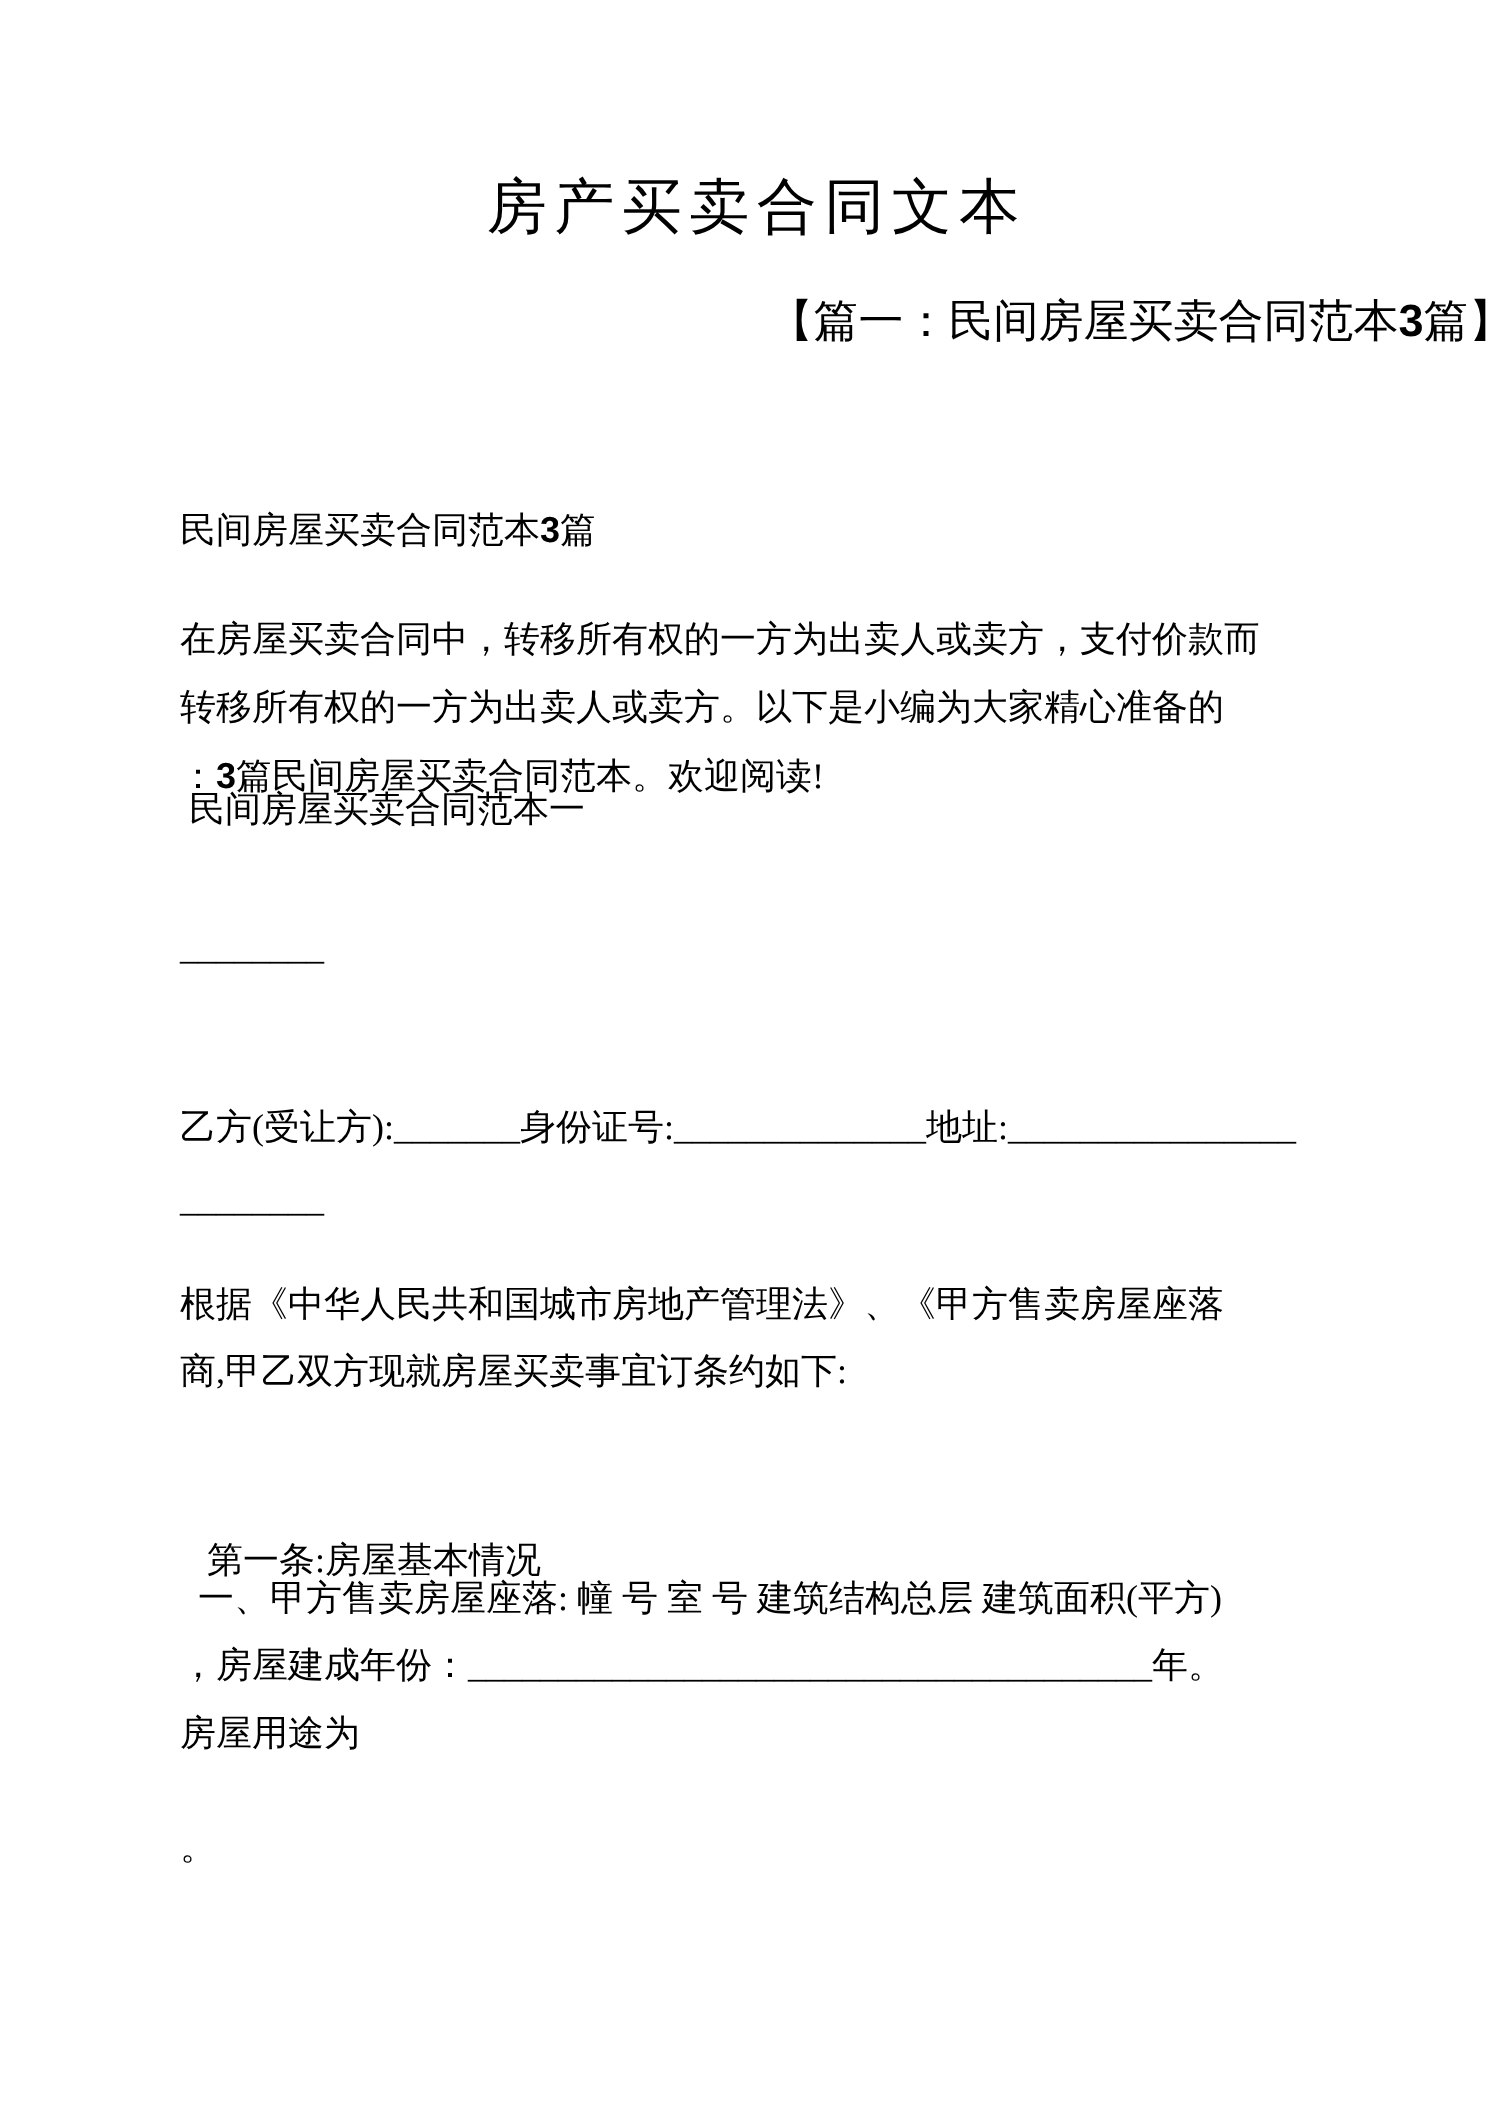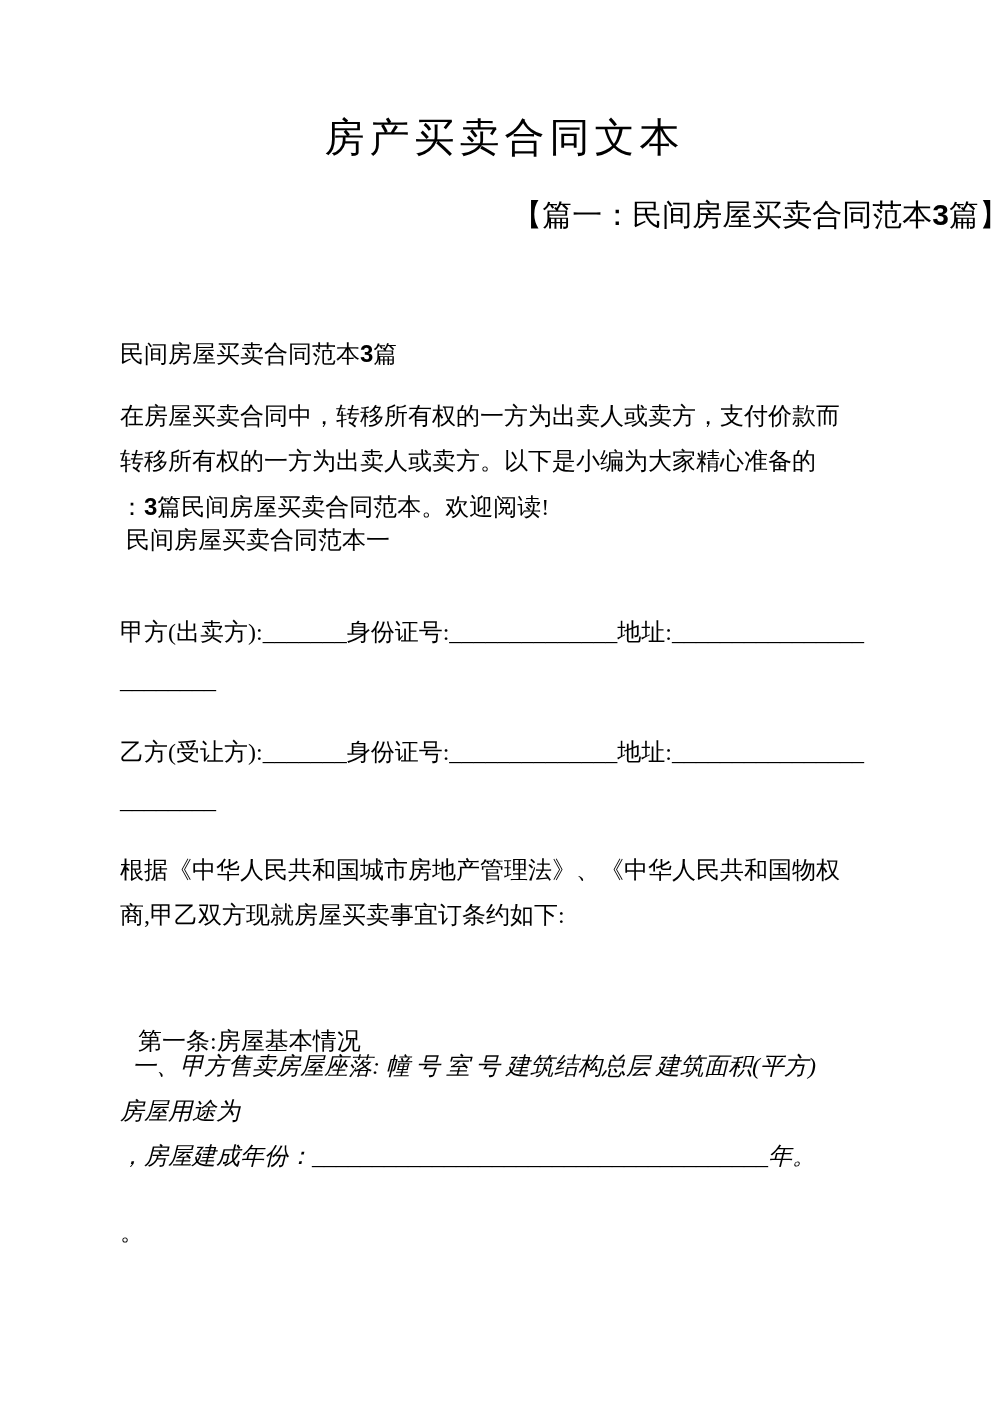--- a/index.html
+++ b/index.html
@@ -20,27 +20,27 @@
     font-size: 40px; line-height: 52px;
     letter-spacing: 5px;
   }
   .subtitle {
     top: 194px; left: 0; width: 100%;
     text-align: right;
     font-size: 30px; line-height: 42px;
   }
   .block { left: 120px; width: 772px; font-size: 24px; }
   .heading1 { top: 301px; line-height: 34px; margin-top: 36px; }
-  .para1    { top: 394px; line-height: 45px; }
+  .para1    { top: 405px; line-height: 45px; }
   .heading2 { top: 523px; line-height: 34px; }
   .field-a  { top: 608px; line-height: 48px; }
   .field-b  { top: 728px; line-height: 48px; }
   .para2    { top: 848px; line-height: 45px; }
   .heading3 { top: 992px; line-height: 34px; margin-top: 32px; }
-  .item1    { top: 1044px; line-height: 45px; font-style: italic; }
+  .item1    { top: 1044px; line-height: 45px; }
   .item2    { top: 1206px; line-height: 52px; }
   .doc-line { white-space: pre; }
   .b {
     font-weight: 700;
     font-family: "Liberation Sans", "DejaVu Sans", sans-serif;
   }
 </style>
 </head>
 <body>
 
@@ -54,39 +54,38 @@
 
   <div class="abs block para1">
       <div class="doc-line"><span>在房屋买卖合同中，转移所有权的一方为出卖人或卖方，支付价款而</span></div>
       <div class="doc-line"><span>转移所有权的一方为出卖人或卖方。以下是小编为大家精心准备的</span></div>
       <div class="doc-line"><span>：</span><span class="b">3</span><span>篇民间房屋买卖合同范本。欢迎阅读!</span></div>
     </div>
 
   <div class="abs block heading2 doc-line"> 民间房屋买卖合同范本一</div>
 
   <div class="abs block field-a">
-      <div class="doc-line"><span>甲方(出卖方):_______身份证号:______________地址:________________</span></div>
       <div class="doc-line"><span>________</span></div>
     </div>
 
   <div class="abs block field-b">
       <div class="doc-line"><span>乙方(受让方):_______身份证号:______________地址:________________</span></div>
       <div class="doc-line"><span>________</span></div>
     </div>
 
   <div class="abs block para2">
-      <div class="doc-line"><span>根据《中华人民共和国城市房地产管理法》、《中华人民共和国物权</span></div>
+      <div class="doc-line"><span>根据《中华人民共和国城市房地产管理法》、《甲方售卖房屋座落</span></div>
       <div class="doc-line"><span>商,甲乙双方现就房屋买卖事宜订条约如下:</span></div>
     </div>
 
   <div class="abs block heading3 doc-line">   第一条:房屋基本情况</div>
 
   <div class="abs block item1">
       <div class="doc-line"><span>  一、甲方售卖房屋座落: 幢 号 室 号 建筑结构总层 建筑面积(平方)</span></div>
+      <div class="doc-line"><span>，房屋建成年份：______________________________________年。</span></div>
       <div class="doc-line"><span>房屋用途为</span></div>
-      <div class="doc-line"><span>，房屋建成年份：______________________________________年。</span></div>
     </div>
 
   <div class="abs block item2">
       <div class="doc-line"><span>。</span></div>
     </div>
 
 </div>
 
 </body></html>

